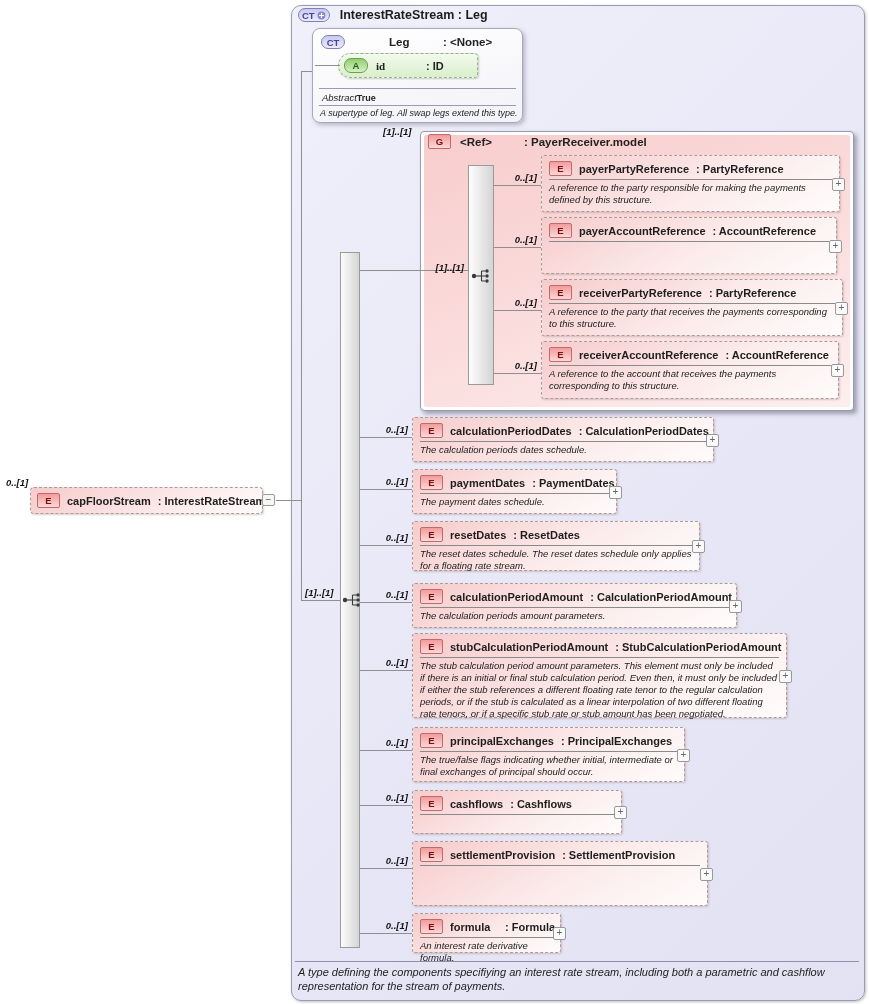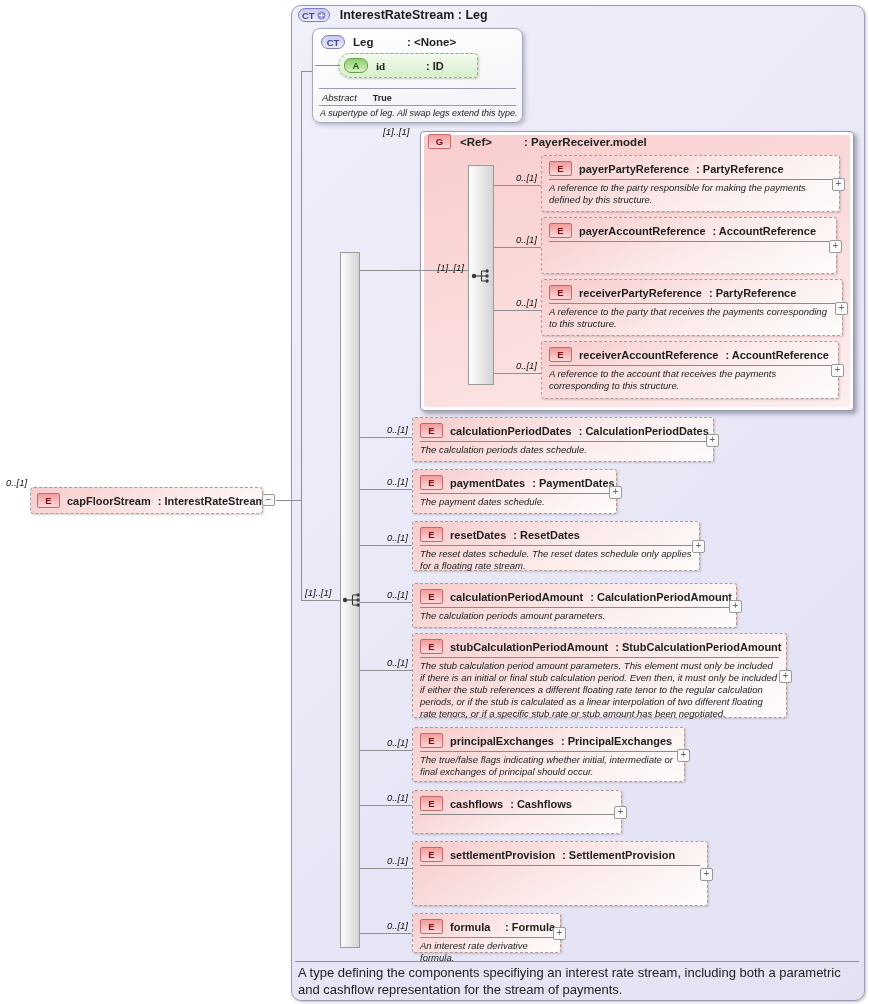--- a/index.html
+++ b/index.html
@@ -24,31 +24,31 @@
   .ab{display:inline-flex;align-items:center;justify-content:center;width:22px;height:13px;
     border:1px solid #69a14f;border-radius:7px;flex:0 0 auto;
     background:linear-gradient(180deg,#8fd06a,#d6f0c4);color:#2e5c1e;font-size:9.5px;font-weight:bold;}
 
   
   .legbox{position:absolute;left:312px;top:28px;width:209px;height:93px;
     background:linear-gradient(170deg,#ffffff,#f2f2f8);
     border:1px solid #a6a6bc;border-radius:8px;box-shadow:2px 2px 4px rgba(110,110,135,.45);z-index:4;}
   .leghead{position:absolute;left:8px;top:6px;display:flex;align-items:center;gap:8px;
     font-size:11.5px;font-weight:bold;color:#222;white-space:nowrap;}
-  .legname{width:46px;}
+  .legname{width:46px;margin-left:36px;}
   .attrbox{position:absolute;left:25px;top:24px;width:140px;height:25px;box-sizing:border-box;
     border:1px dashed #9ab08a;border-radius:13px 4px 4px 13px;
     background:linear-gradient(180deg,#f3fbee,#d8efcc);
     display:flex;align-items:center;gap:8px;padding:0 6px 0 5px;
     font-size:11px;font-weight:bold;color:#222;white-space:nowrap;box-shadow:1px 1px 2px rgba(120,140,110,.4);}
   .attrname{width:42px;font-family:Liberation Serif, serif;}
   .legsep{position:absolute;left:6px;right:6px;border-top:1px solid #9a9ab0;}
   .absrow{position:absolute;left:9px;top:63px;font-size:9.5px;color:#222;white-space:nowrap;}
   .abslabel{font-style:italic;}
-  .absvalue{font-weight:bold;margin-left:16px;font-size:9px;}
+  .absvalue{font-weight:bold;font-size:9px;}
   .legnote{position:absolute;left:7px;top:79px;right:4px;font-size:9px;font-style:italic;color:#222;white-space:nowrap;}
 
   
   .groupwrap{position:absolute;left:420px;top:131px;width:432px;height:278px;
     background:#fdfdff;border:1px solid #9a9aa8;border-radius:4px;
     box-shadow:3px 3px 4px rgba(90,90,110,.5);z-index:2;}
   .grouppink{position:absolute;left:3px;top:3px;right:3px;bottom:3px;border-radius:2px;
     background:linear-gradient(160deg,#f8cccc 0%,#fbdddd 55%,#fdeeee 100%);}
   .grouphead{position:absolute;left:428px;top:134px;display:flex;align-items:center;gap:9px;
     font-size:11.5px;font-weight:bold;color:#222;z-index:7;white-space:nowrap;}
@@ -80,27 +80,27 @@
     border:1px dashed #ab9b9b;border-radius:4px;
     background:linear-gradient(150deg,#f7cbcb 0%,#fdeeee 70%,#fefcfc 100%);
     display:flex;align-items:center;gap:7px;padding:0 6px;
     font-size:11px;font-weight:bold;color:#1e1e1e;white-space:nowrap;z-index:4;
     box-shadow:1px 1px 2px rgba(150,120,120,.35);}
   .toggle{position:absolute;left:262px;top:494px;width:13px;height:12px;box-sizing:border-box;
     border:1px solid #999;border-radius:2px;background:#f6f6f6;color:#555;
     font-size:10px;line-height:9px;text-align:center;z-index:7;}
 
   
-  .card{position:absolute;font-size:9.5px;font-style:italic;font-weight:normal;color:#111;
+  .card{position:absolute;font-size:9.5px;font-style:italic;font-weight:bold;color:#111;
     white-space:nowrap;z-index:7;}
 
   
   .bottomsep{position:absolute;left:295px;top:961px;width:564px;border-top:1px solid #8f8fa5;z-index:3;}
-  .bottomnote{position:absolute;left:298px;top:965px;width:552px;font-size:13px;
-    color:#222;line-height:1.3;z-index:3;}
+  .bottomnote{position:absolute;left:298px;top:965px;width:552px;font-size:11px;
+    font-style:italic;color:#222;line-height:1.3;z-index:3;}
 </style>
 </head>
 <body>
 
 <div class="canvas">
 
   <div class="outerbox"></div>
   <div class="outerhead">
     <span class="ct-badge">
       <span>CT</span>

